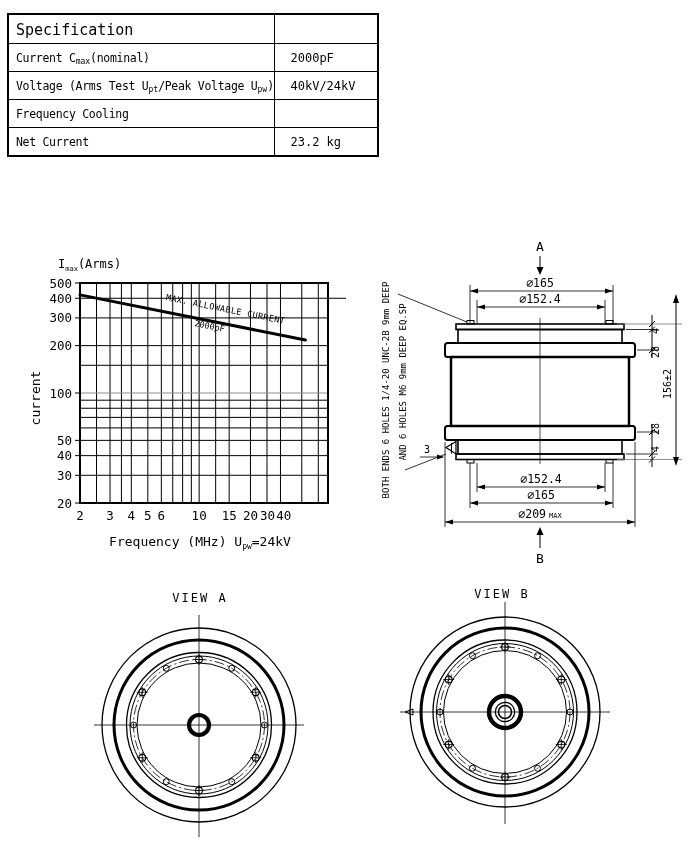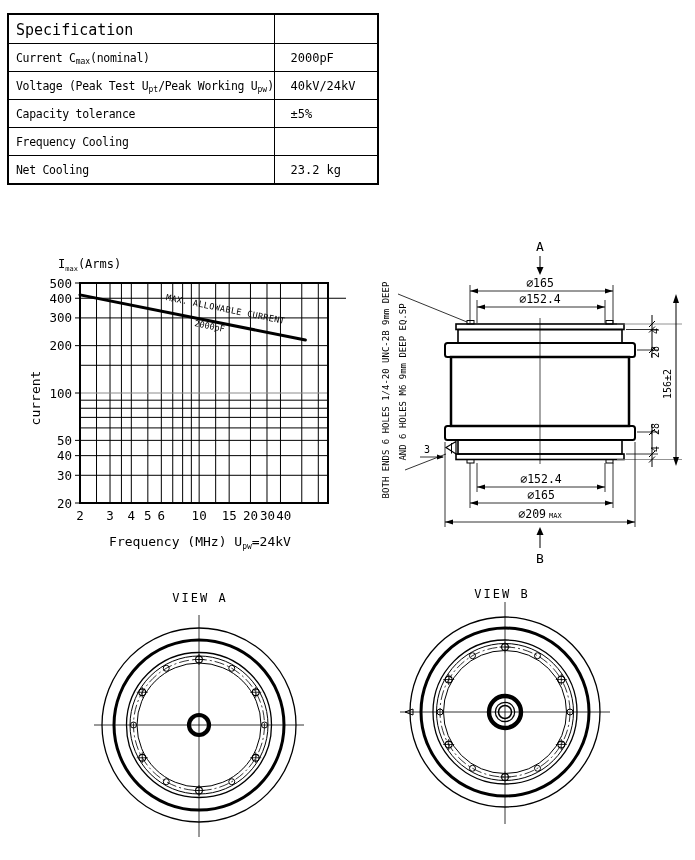--- a/index.html
+++ b/index.html
@@ -39,33 +39,29 @@
     <tbody id="spec-body">
       <tr class="hdr">
         <td>Specification</td>
         <td class="val"></td>
       </tr>
     <tr>
           <td><span>Current C</span><sub>max</sub><span>(nominal)</span></td>
           <td class="val">2000pF</td>
         </tr>
         <tr>
-          <td><span>Voltage (Peak Test U</span><sub>pt</sub><span>/Peak Working U</span><sub>pw</sub><span>)</span></td>
+          <td><span>Voltage (Arms Test U</span><sub>pt</sub><span>/Peak Voltage U</span><sub>pw</sub><span>)</span></td>
           <td class="val">40kV/24kV</td>
-        </tr>
-        <tr>
-          <td><span>Capacity tolerance</span></td>
-          <td class="val">±5%</td>
         </tr>
         <tr>
           <td><span>Frequency Cooling</span></td>
           <td class="val"></td>
         </tr>
         <tr>
-          <td><span>Net Cooling</span></td>
+          <td><span>Net Current</span></td>
           <td class="val">23.2 kg</td>
         </tr>
       </tbody>
   </table>
 
   <svg id="chart-svg" width="350" height="312" viewBox="0 0 350 312">
     <text x="30" y="20" font-size="12"><tspan>I</tspan><tspan font-size="7" dy="3">max</tspan><tspan font-size="12" dy="-3">(Arms)</tspan></text>
     <text x="12" y="150" transform="rotate(-90 12 150)" text-anchor="middle" font-size="13">current</text>
     <g id="chart-grid">
         <line x1="52" y1="35" x2="52" y2="255" stroke="#000" stroke-width="1"></line>

